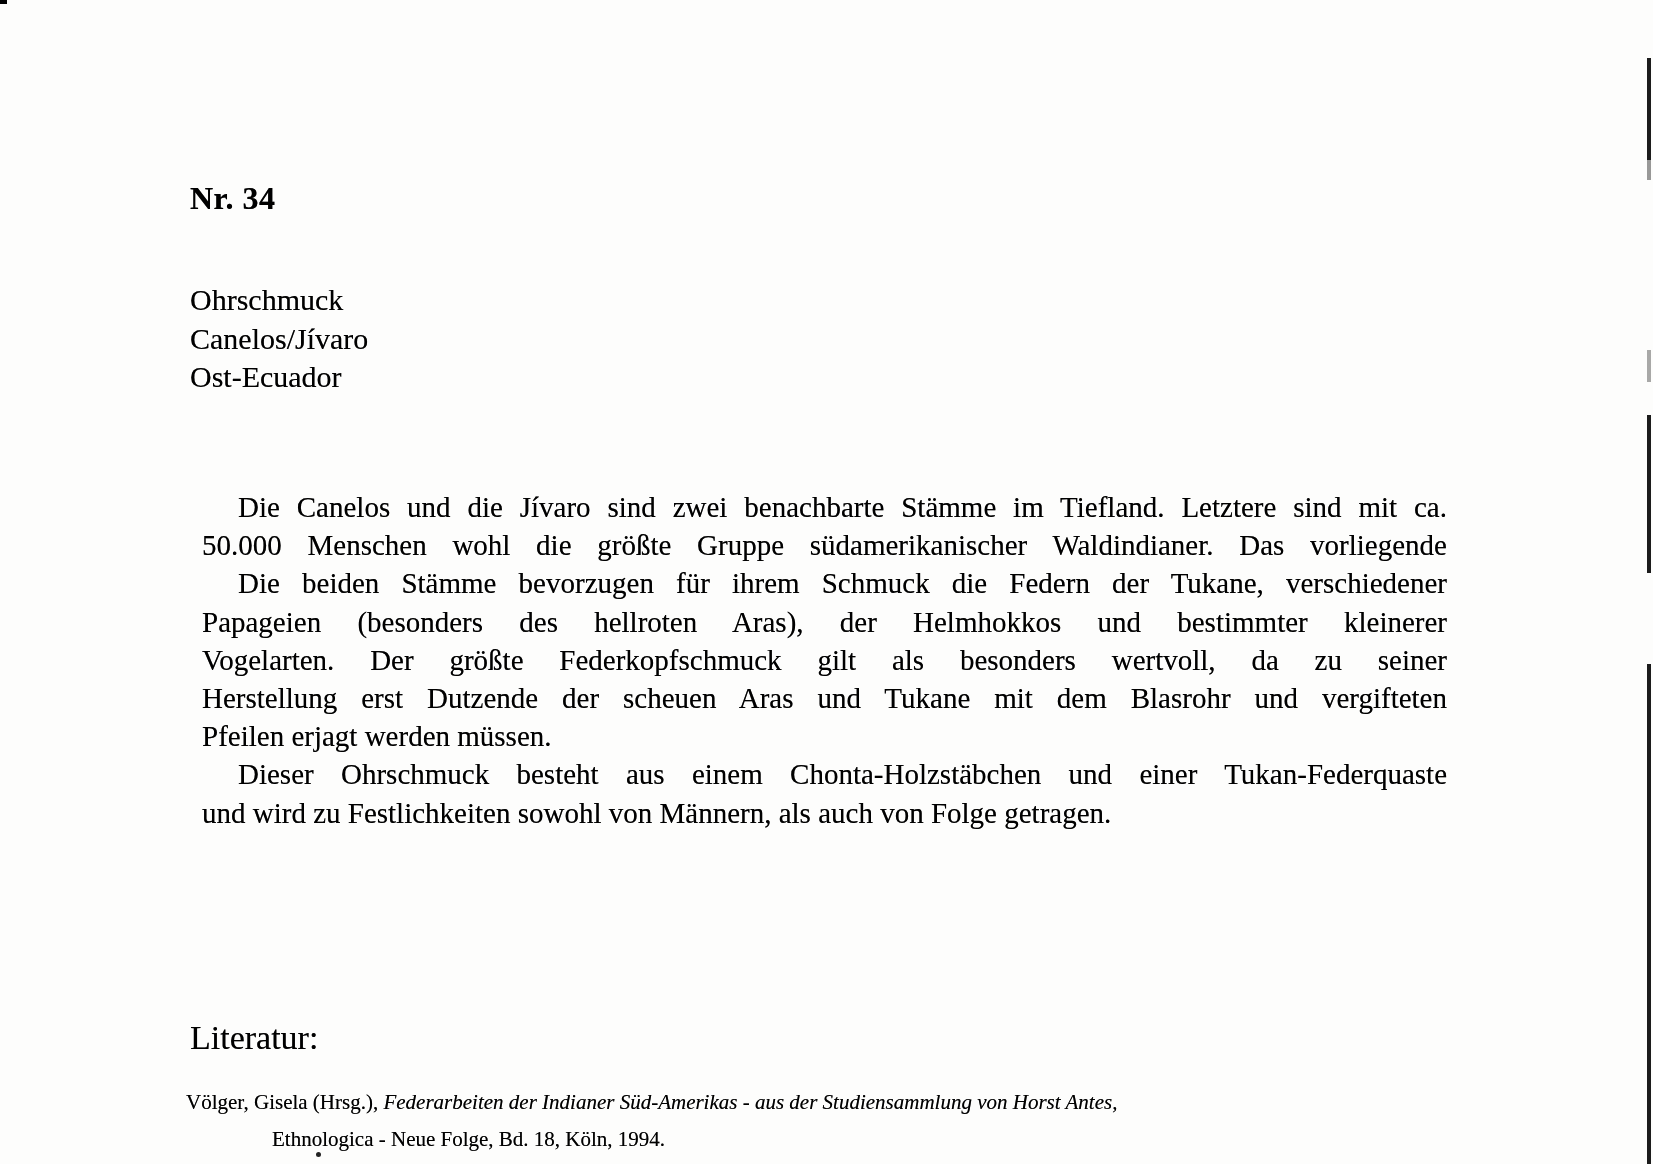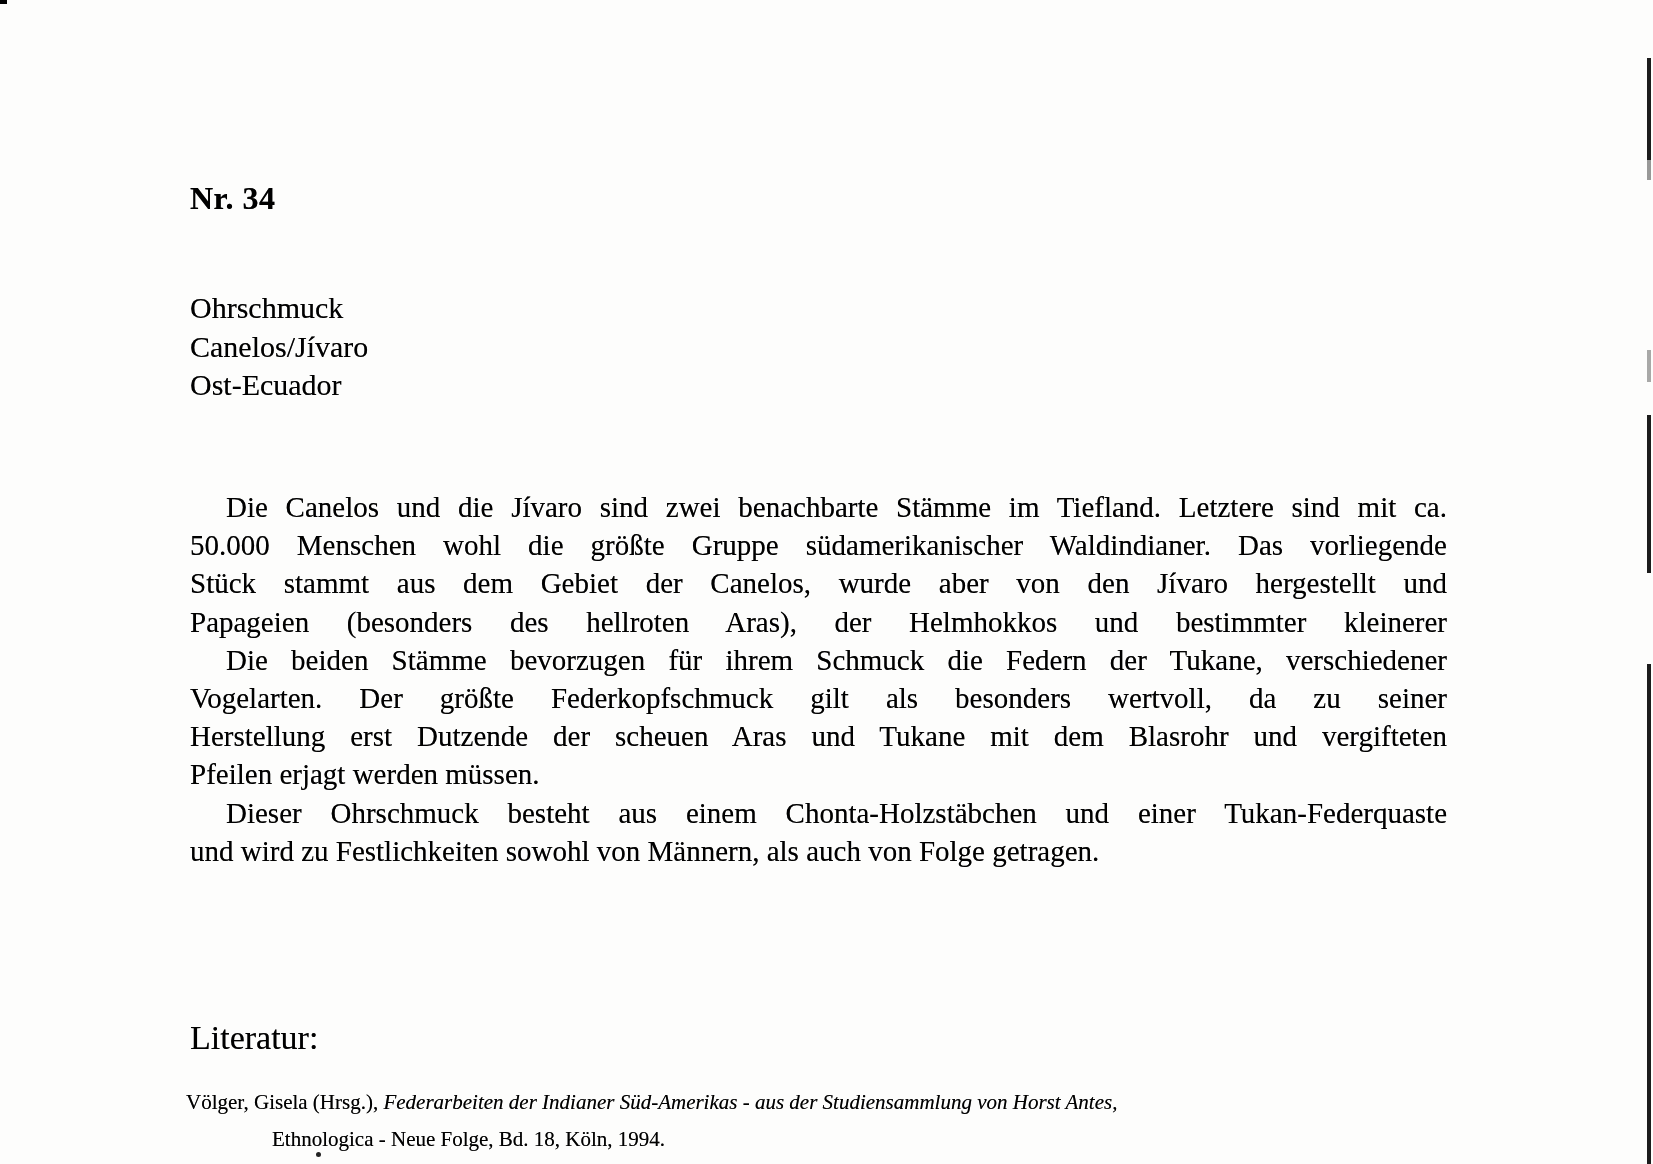--- a/index.html
+++ b/index.html
@@ -17,33 +17,33 @@
     position: absolute;
     left: 190px;
     top: 180px;
     font-size: 32px;
     font-weight: bold;
     letter-spacing: 0.5px;
   }
   .title-block {
     position: absolute;
     left: 190px;
-    top: 289px;
+    top: 281px;
     font-size: 30px;
     line-height: 38.5px;
   }
   .body-column {
     position: absolute;
     left: 190px;
     top: 488px;
     width: 1257px;
     font-size: 29px;
     line-height: 38.2px;
   }
-  .body-line { text-align: justify; text-align-last: justify; }
+  .body-line { text-align: justify; text-align-last: justify; margin-left: 12px; }
   .body-line.last { text-align-last: left; }
   .body-line.first { text-indent: 36px; }
   .literature-heading {
     position: absolute;
     left: 190px;
     top: 1019px;
     font-size: 34px;
   }
   .reference {
     position: absolute;
@@ -77,23 +77,22 @@
 
   <div class="title-block" id="title-block">
       <div class="title-line">Ohrschmuck</div>
       <div class="title-line">Canelos/Jívaro</div>
       <div class="title-line">Ost-Ecuador</div>
     </div>
 
   <div class="body-column" id="body-column">
       <div class="body-line first">Die Canelos und die Jívaro sind zwei benachbarte Stämme im Tiefland. Letztere sind mit ca.</div>
       <div class="body-line">50.000 Menschen wohl die größte Gruppe südamerikanischer Waldindianer. Das vorliegende</div>
-      <div class="body-line">Stück stammt aus dem Gebiet der Canelos, wurde aber von den Jívaro hergestellt und</div>
+      <div class="body-line first">Die beiden Stämme bevorzugen für ihrem Schmuck die Federn der Tukane, verschiedener</div>
       <div class="body-line">Papageien (besonders des hellroten Aras), der Helmhokkos und bestimmter kleinerer</div>
-      <div class="body-line first">Die beiden Stämme bevorzugen für ihrem Schmuck die Federn der Tukane, verschiedener</div>
       <div class="body-line">Vogelarten. Der größte Federkopfschmuck gilt als besonders wertvoll, da zu seiner</div>
       <div class="body-line">Herstellung erst Dutzende der scheuen Aras und Tukane mit dem Blasrohr und vergifteten</div>
       <div class="body-line last">Pfeilen erjagt werden müssen.</div>
       <div class="body-line first">Dieser Ohrschmuck besteht aus einem Chonta-Holzstäbchen und einer Tukan-Federquaste</div>
       <div class="body-line last">und wird zu Festlichkeiten sowohl von Männern, als auch von Folge getragen.</div>
     </div>
 
   <div class="literature-heading">Literatur:</div>
 
   <div class="reference">

